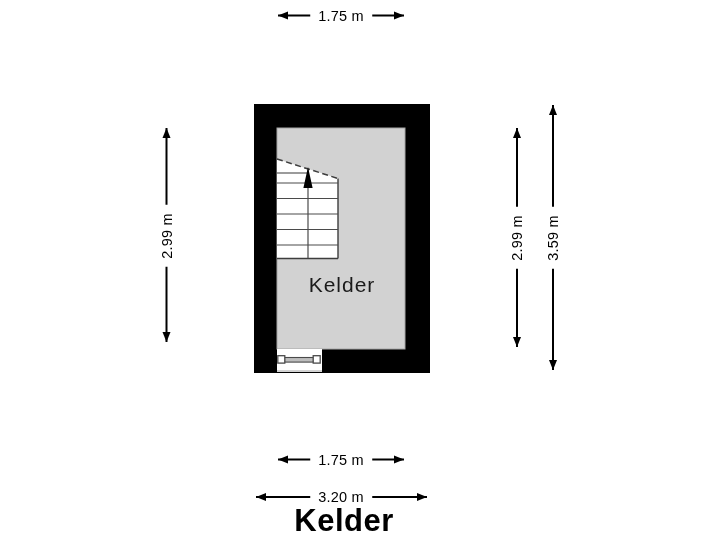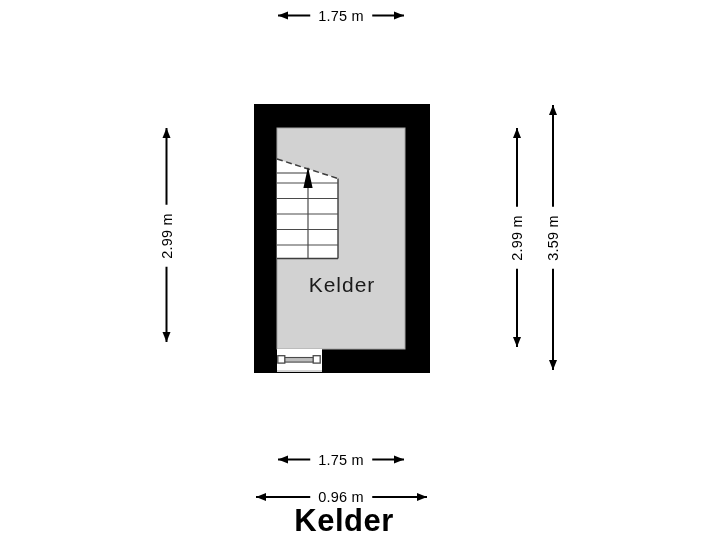--- a/index.html
+++ b/index.html
@@ -108,19 +108,19 @@
   <div class="dim-label" style="left:341px; top:15.5px;">1.75 m</div>
 
   <div class="dim-label vertical" style="left:166.5px; top:236px;">2.99 m</div>
 
   <div class="dim-label vertical" style="left:517px; top:238px;">2.99 m</div>
 
   <div class="dim-label vertical" style="left:553px; top:238px;">3.59 m</div>
 
   <div class="dim-label" style="left:341px; top:459.5px;">1.75 m</div>
 
-  <div class="dim-label" style="left:341px; top:497px;">0.96 m</div>
+  <div class="dim-label" style="left:341px; top:497px;">3.20 m</div>
 
   <div class="room-label">Kelder</div>
 
   <div class="plan-title">Kelder</div>
 
 </div>
 
 </body></html>

